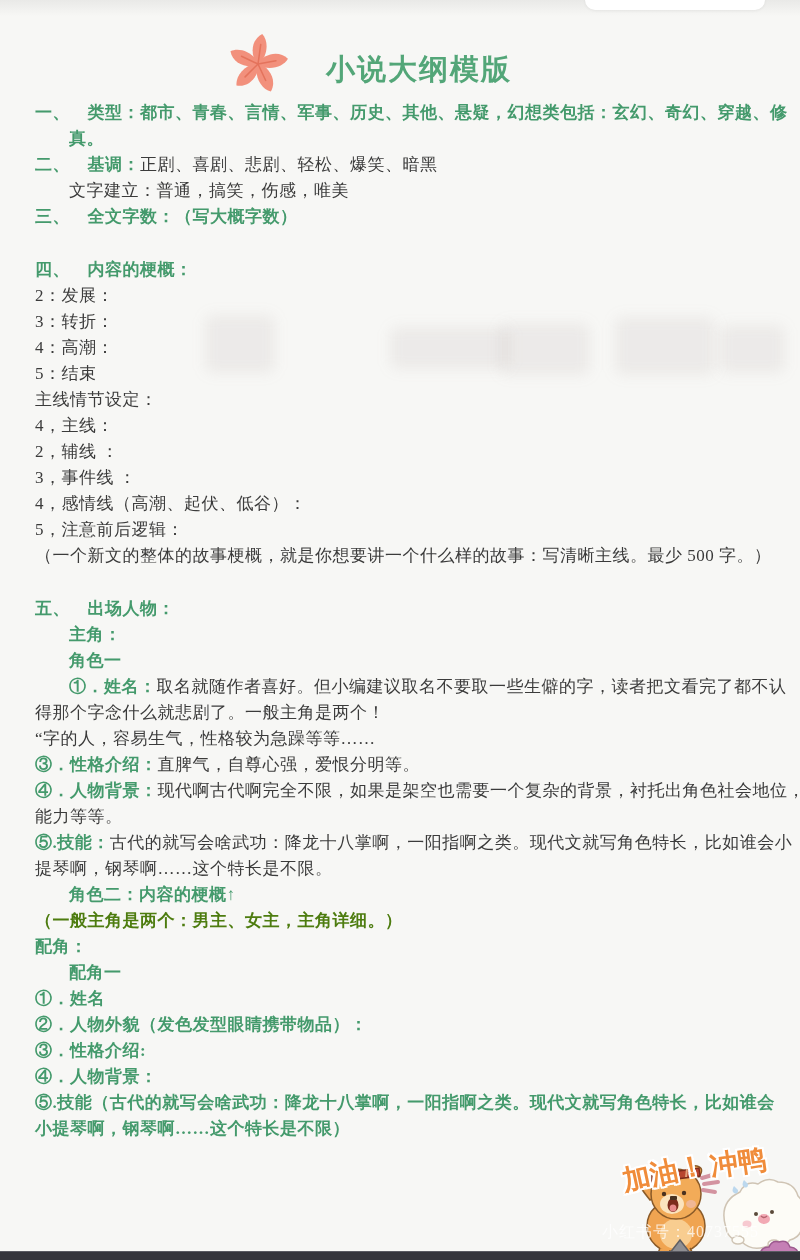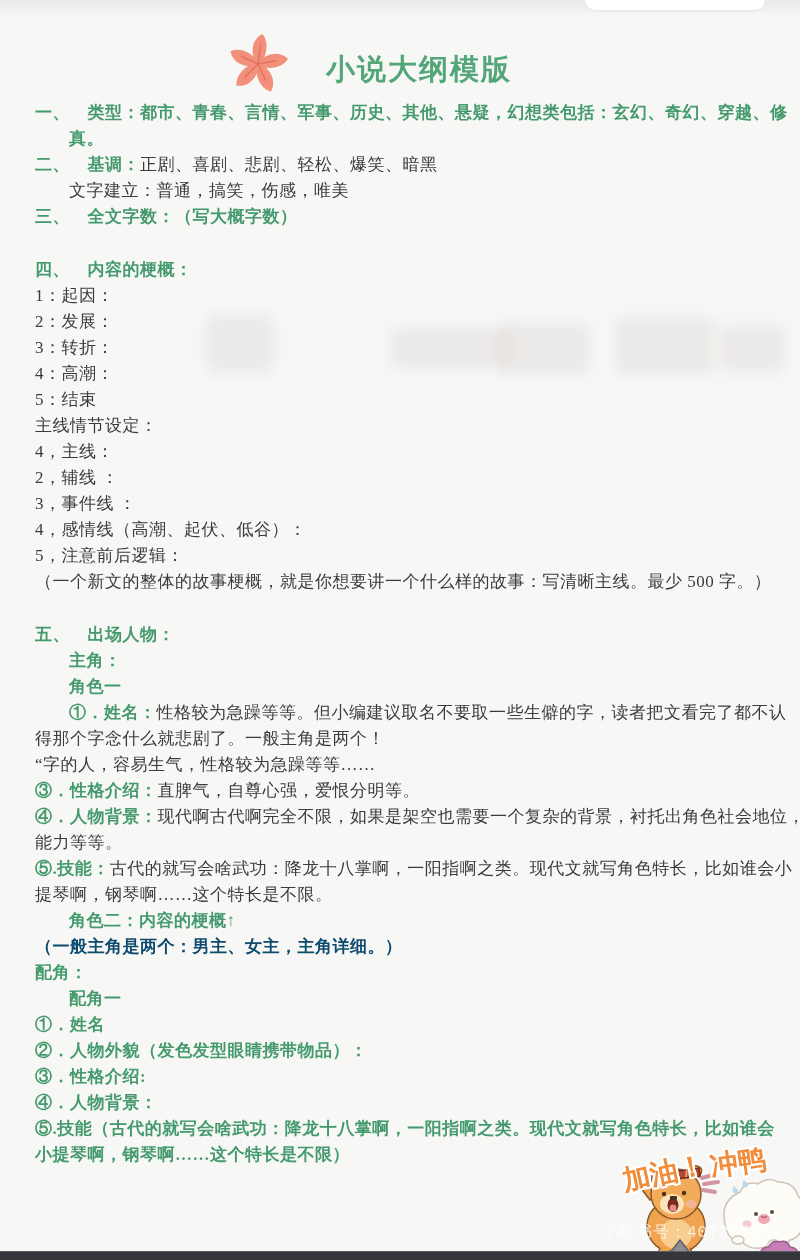--- a/index.html
+++ b/index.html
@@ -33,21 +33,21 @@
     position:absolute; left:35px; top:100px; width:745px;
   }
   .line {
     font-size:17px; line-height:26px; letter-spacing:0.5px;
     color:#3b3b3b; white-space:nowrap;
   }
   .line.indent { padding-left:34px; }
   .line.gap { margin-top:27px; }
   .seg-green { color:#449a6c; font-weight:bold; }
   .seg-body  { color:#3b3b3b; }
-  .seg-red   { color:#0c4a6e; font-weight:bold; }
+  .seg-red   { color:#4d7c0f; font-weight:bold; }
 
   
   .mid-watermark { position:absolute; left:200px; top:305px; width:590px; height:80px; }
   .mid-watermark .blob {
     position:absolute; background:rgba(150,130,130,0.10);
     filter:blur(7px); border-radius:8px;
   }
 
   
   .sticker { position:absolute; left:588px; top:1142px; width:212px; height:118px; }
@@ -57,21 +57,21 @@
     font-weight:bold; color:#f08c3a; font-size:28px;
     text-shadow:-2px 0 0 #fff, 2px 0 0 #fff, 0 -2px 0 #fff, 0 2px 0 #fff,
                 -2px -2px 0 #fff, 2px 2px 0 #fff, -2px 2px 0 #fff, 2px -2px 0 #fff;
     white-space:nowrap;
   }
   .cheer-1 { left:34px; top:12px; transform:rotate(-12deg); }
   .cheer-2 { left:122px; top:2px;  transform:rotate(-8deg); }
 
   .xhs-watermark {
     position:absolute; left:602px; top:1222px;
-    font-family:Liberation Mono, monospace;
+    font-family:Liberation Serif, serif;
     font-size:16px; letter-spacing:1px; color:rgba(255,255,255,0.75);
     z-index:5;
   }
 
   .bottom-bar {
     position:absolute; left:0; top:1251px; width:800px; height:9px;
     background:#35353c; border-top:1px solid #5a5a62;
   }
 </style>
 </head>
@@ -109,36 +109,35 @@
     <div class="blob" style="left:520px;top:20px;width:65px;height:48px;"></div>
   </div>
 
   <div class="doc">
       <div class="line"><span class="seg-green">一、　类型：都市、青春、言情、军事、历史、其他、悬疑，幻想类包括：玄幻、奇幻、穿越、修</span></div>
       <div class="line indent"><span class="seg-green">真。</span></div>
       <div class="line"><span class="seg-green">二、　基调：</span><span class="seg-body">正剧、喜剧、悲剧、轻松、爆笑、暗黑</span></div>
       <div class="line indent"><span class="seg-body">文字建立：普通，搞笑，伤感，唯美</span></div>
       <div class="line"><span class="seg-green">三、　全文字数：（写大概字数）</span></div>
       <div class="line gap"><span class="seg-green">四、　内容的梗概：</span></div>
-      <div class="line"><span class="seg-body">1：起因：</span></div>
       <div class="line"><span class="seg-body">2：发展：</span></div>
       <div class="line"><span class="seg-body">3：转折：</span></div>
       <div class="line"><span class="seg-body">4：高潮：</span></div>
       <div class="line"><span class="seg-body">5：结束</span></div>
       <div class="line"><span class="seg-body">主线情节设定：</span></div>
       <div class="line"><span class="seg-body">4，主线：</span></div>
       <div class="line"><span class="seg-body">2，辅线 ：</span></div>
       <div class="line"><span class="seg-body">3，事件线 ：</span></div>
       <div class="line"><span class="seg-body">4，感情线（高潮、起伏、低谷）：</span></div>
       <div class="line"><span class="seg-body">5，注意前后逻辑：</span></div>
       <div class="line"><span class="seg-body">（一个新文的整体的故事梗概，就是你想要讲一个什么样的故事：写清晰主线。最少 500 字。）</span></div>
       <div class="line gap"><span class="seg-green">五、　出场人物：</span></div>
       <div class="line indent"><span class="seg-green">主角：</span></div>
       <div class="line indent"><span class="seg-green">角色一</span></div>
-      <div class="line indent"><span class="seg-green">①．姓名：</span><span class="seg-body">性格较为急躁等等。但小编建议取名不要取一些生僻的字，读者把文看完了都不认</span></div>
+      <div class="line indent"><span class="seg-green">①．姓名：</span><span class="seg-body">取名就随作者喜好。但小编建议取名不要取一些生僻的字，读者把文看完了都不认</span></div>
       <div class="line"><span class="seg-body">得那个字念什么就悲剧了。一般主角是两个！</span></div>
       <div class="line"><span class="seg-body">“字的人，容易生气，性格较为急躁等等……</span></div>
       <div class="line"><span class="seg-green">③．性格介绍：</span><span class="seg-body">直脾气，自尊心强，爱恨分明等。</span></div>
       <div class="line"><span class="seg-green">④．人物背景：</span><span class="seg-body">现代啊古代啊完全不限，如果是架空也需要一个复杂的背景，衬托出角色社会地位，</span></div>
       <div class="line"><span class="seg-body">能力等等。</span></div>
       <div class="line"><span class="seg-green">⑤.技能：</span><span class="seg-body">古代的就写会啥武功：降龙十八掌啊，一阳指啊之类。现代文就写角色特长，比如谁会小</span></div>
       <div class="line"><span class="seg-body">提琴啊，钢琴啊……这个特长是不限。</span></div>
       <div class="line indent"><span class="seg-green">角色二：内容的梗概↑</span></div>
       <div class="line"><span class="seg-red">（一般主角是两个：男主、女主，主角详细。）</span></div>
       <div class="line"><span class="seg-green">配角：</span></div>

